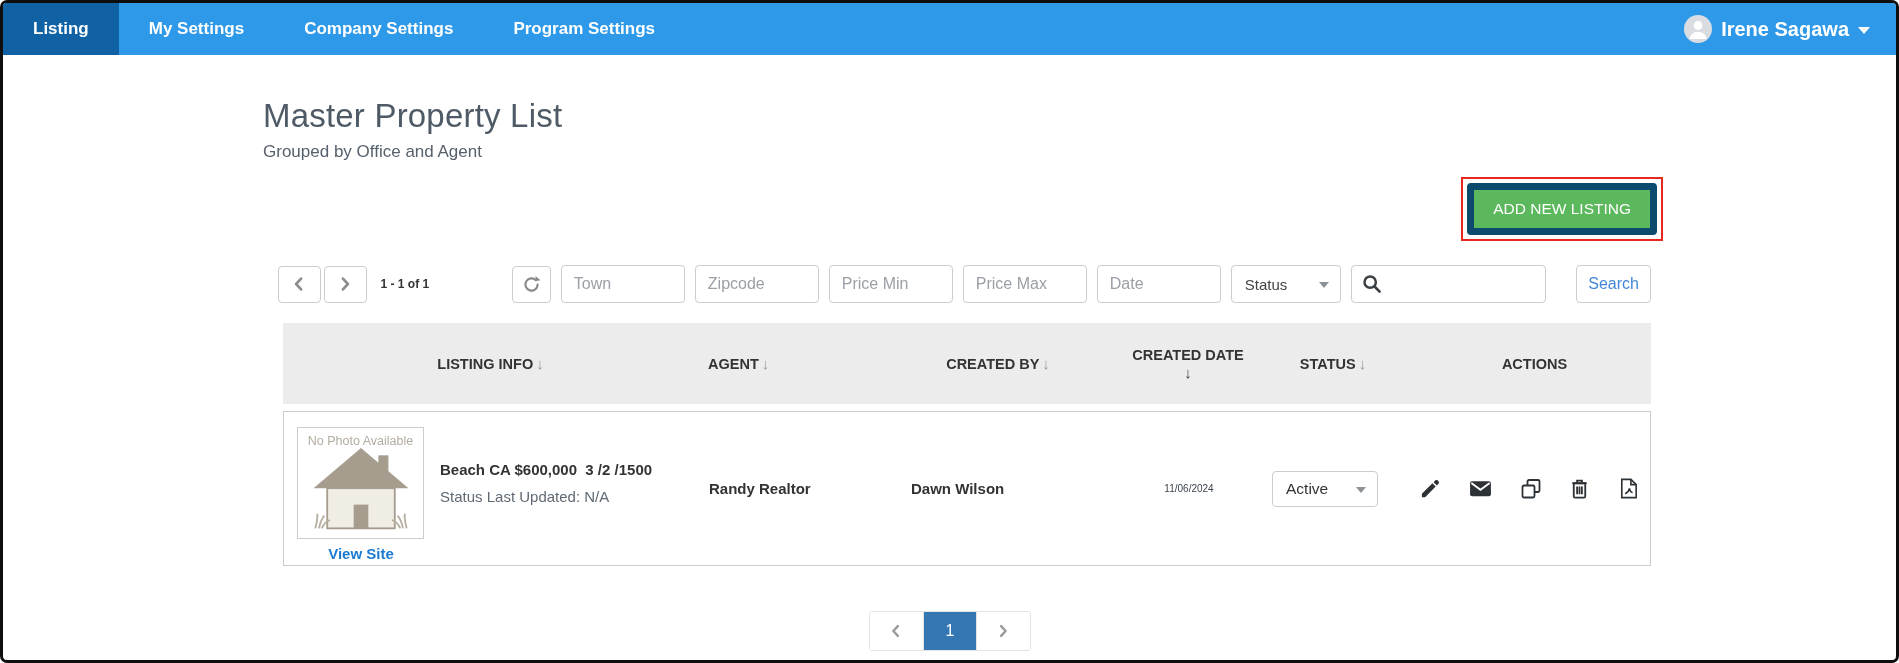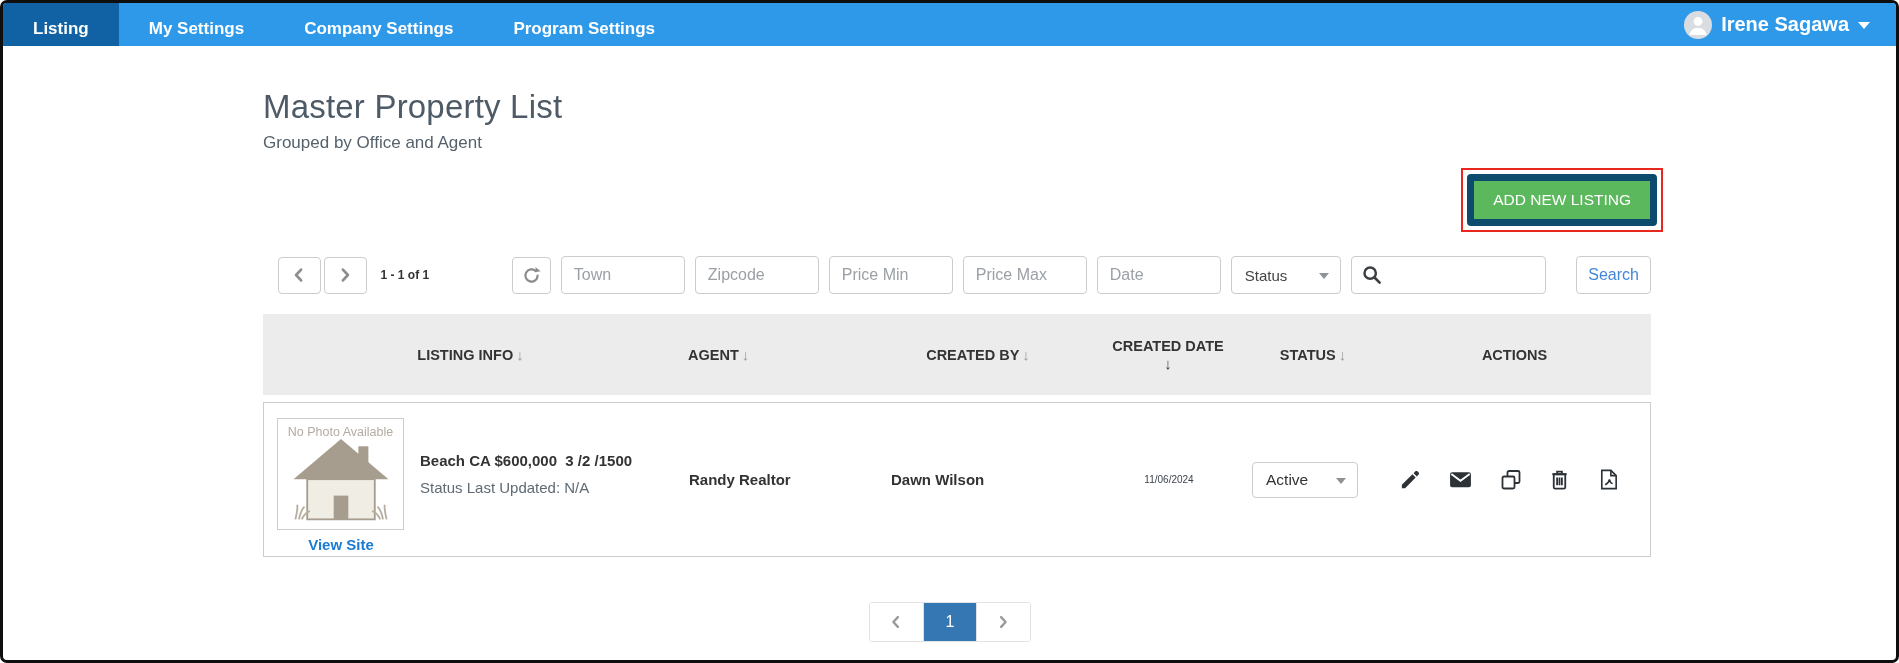--- a/index.html
+++ b/index.html
@@ -7,21 +7,21 @@
   body { font-family: "Liberation Sans", sans-serif; }
 
   .frame {
     width: 1899px; height: 663px;
     border: 3px solid #0e0e0e; border-radius: 7px;
     overflow: hidden; background: #fff;
   }
 
   
   .navbar {
-    height: 43px; background: #2e99e9;
+    height: 52px; background: #2e99e9;
     display: flex; align-items: stretch;
   }
   .nav-tab {
     padding: 0 30px; line-height: 52px;
     color: #fff; font-weight: 700; font-size: 17px;
     cursor: pointer; white-space: nowrap;
   }
   .nav-tab.active { background: #1162a5; }
   .user-menu {
     margin-left: auto; margin-right: 26px;
@@ -102,20 +102,21 @@
     background: #fff; border: 1px solid #ccc; border-radius: 4px;
     color: #4386d8; font-size: 16px; font-family: inherit; cursor: pointer;
   }
 
   
   .table { margin: 20px 0 0 260px; width: 1388px; }
   .thead, .trow {
     display: grid;
     grid-template-columns: 415px 190px 220px 160px 130px 273px;
     align-items: center;
+    margin-left: 20px;
   }
   .thead {
     background: #ececec; height: 81px;
     font-weight: 700; font-size: 14.5px; color: #333;
   }
   .th { text-align: center; cursor: pointer; }
   .th.left { text-align: left; padding-left: 10px; }
   .sort-arrow { color: #9a9a9a; font-size: 15px; font-weight: 400; margin-left: 3px; }
   .th.stacked .col-label { display: block; }
   .th.stacked .sort-arrow { display: block; margin: 1px 0 0 0; color: #3a3f44; }

